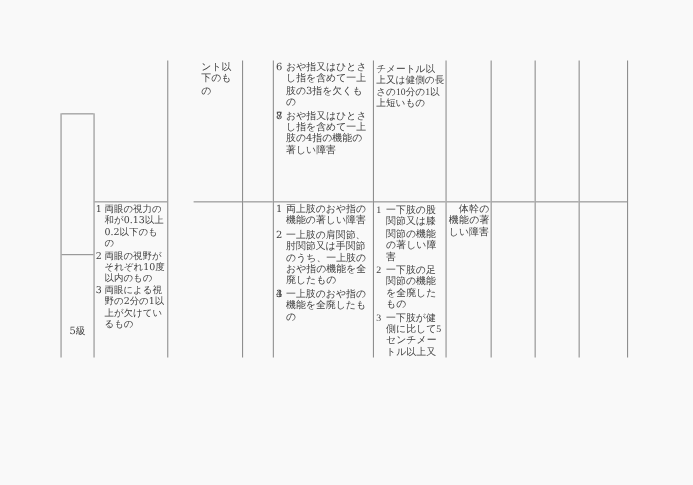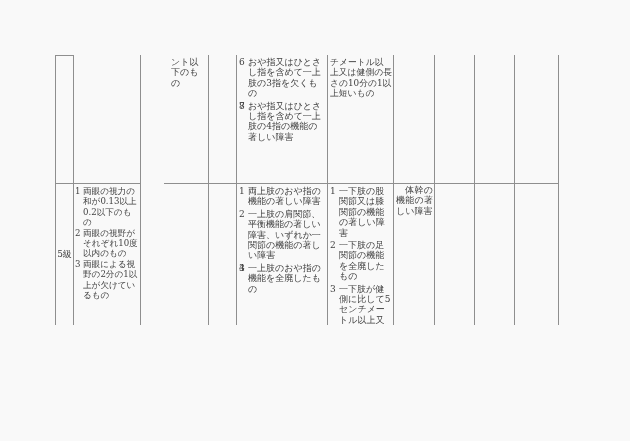--- a/index.html
+++ b/index.html
@@ -32,23 +32,23 @@
   .cell-vision{font-size:8.6px;padding-left:1px;}
   .cell-vision .item{padding-left:8px;margin-bottom:0;}
   .cont{padding-left:5px;}
   .cont-tight{padding-left:0;font-size:8.8px;}
   .para{text-indent:9px;text-align:justify;}
   .cell-grade{
     display:flex;align-items:center;justify-content:center;
     padding:0;font-size:9px;
   }
   
-  .w-grade{width:19px;} .w-vision{width:67px;} .w-hearing{width:45px;margin-left:23px;}
+  .w-grade{width:31px;margin-top:48px;} .w-vision{width:67px;} .w-hearing{width:45px;margin-left:23px;}
   .w-balance{width:40px;} .w-voice{width:28px;} .w-upper{width:91px;}
-  .w-lower{width:66px;} .w-trunk{width:41px;font-family:Liberation Mono, monospace;}
+  .w-lower{width:66px;font-family:Liberation Serif, serif;} .w-trunk{width:41px;font-family:Liberation Mono, monospace;}
   .w-x1{width:40px;} .w-x2{width:40px;} .w-x3{width:44px;}
 </style>
 </head>
 <body>
 
 <div class="grade-table">
 
   <div class="col col-grade w-grade">
     <div class="r1"></div>
     <div class="r2">
@@ -108,21 +108,21 @@
       </div>
     </div>
     <div class="r2">
       <div class="cell">
         <div class="item">
           <span class="num">1</span>
           <span>両上肢のおや指の機能の著しい障害</span>
         </div>
         <div class="item">
           <span class="num">2</span>
-          <span>一上肢の肩関節、平衡機能の著しい障害、いずれか一関節の機能の著しい障害</span>
+          <span>一上肢の肩関節、肘関節又は手関節のうち、一上肢のおや指の機能を全廃したもの</span>
         </div>
         <div class="item">
           <span class="num">3</span>
         </div>
         <div class="item">
           <span class="num">4</span>
           <span>一上肢のおや指の機能を全廃したもの</span>
         </div>
       </div>
     </div>

